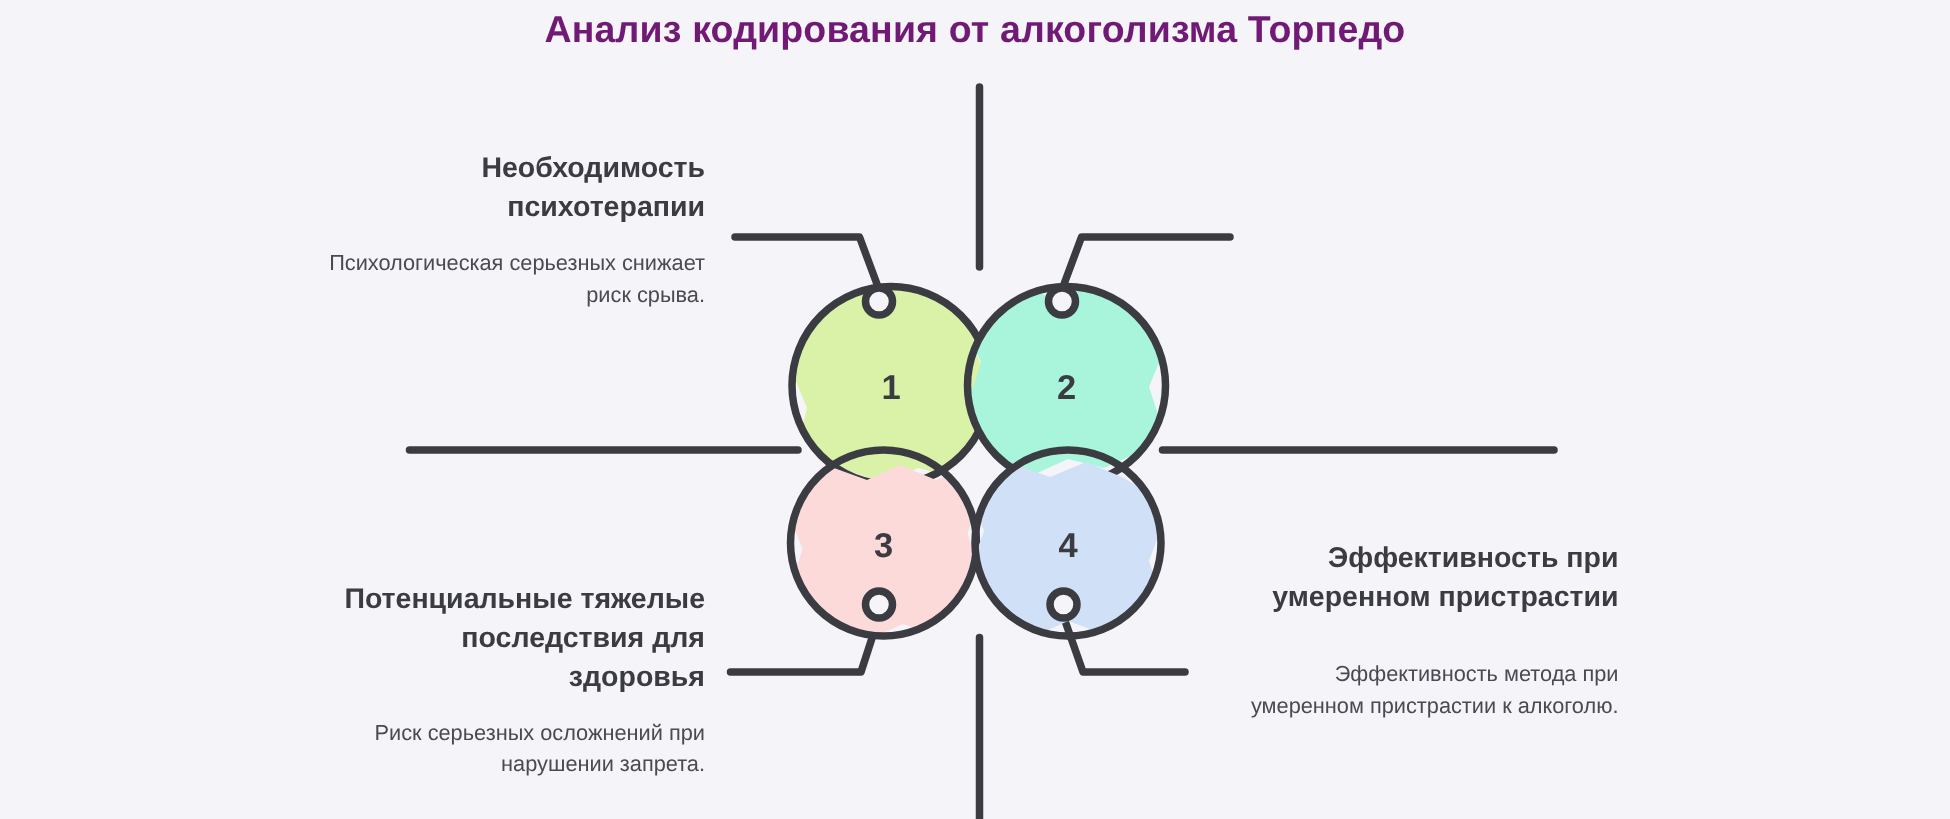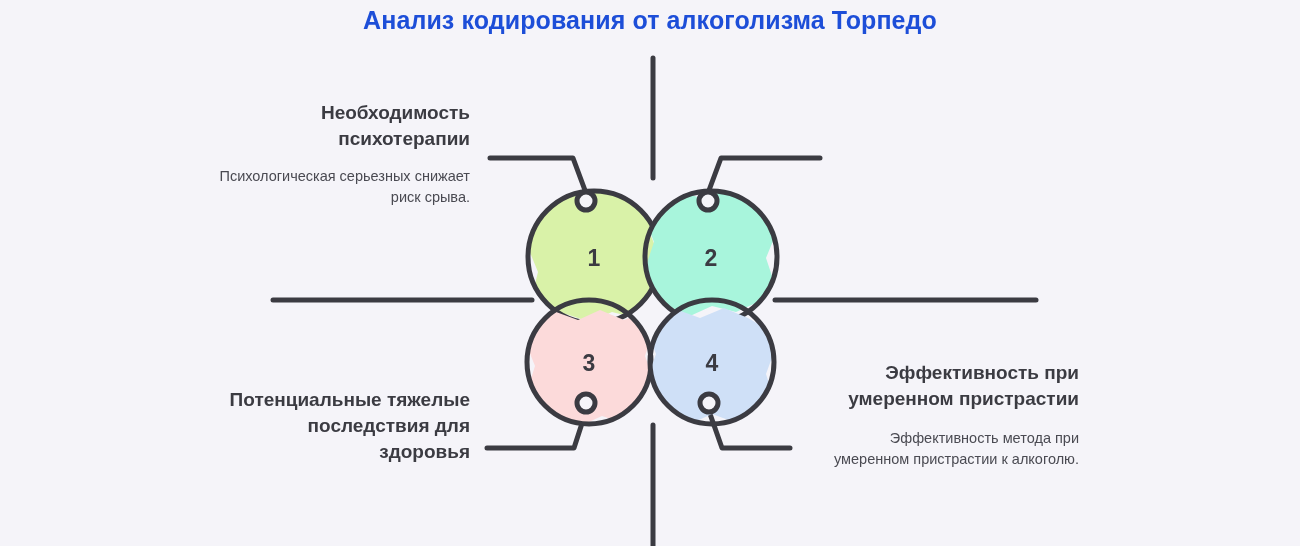--- a/index.html
+++ b/index.html
@@ -20,21 +20,21 @@
     height: 546px;
   }
   .page-title {
     position: absolute;
     left: 0;
     top: 6px;
     width: 1300px;
     text-align: center;
     font-size: 25px;
     font-weight: bold;
-    color: #1d4ed8;
+    color: #701a75;
     letter-spacing: 0.1px;
   }
   svg.diagram {
     position: absolute;
     left: 0;
     top: 0;
     width: 1300px;
     height: 546px;
   }
   .quad {
@@ -86,21 +86,21 @@
     margin-top: 14px;
   }
   
   #quad-4 {
     left: 814px;
     top: 360px;
     width: 265px;
     text-align: right;
   }
   #quad-4 .q-desc {
-    margin-top: 16px;
+    margin-top: 28px;
   }
   .circle-num {
     font-family: "Liberation Sans", sans-serif;
     font-size: 23px;
     font-weight: bold;
     fill: #3b3b42;
   }
 </style>
 </head>
 <body>
@@ -185,20 +185,21 @@
   </svg>
 
   <div class="quad" id="quad-1">
     <p class="q-title">Необходимость психотерапии</p>
     <p class="q-desc">Психологическая серьезных снижает риск срыва.</p>
   </div>
 
 
   <div class="quad" id="quad-3">
     <p class="q-title">Потенциальные тяжелые последствия для здоровья</p>
+    <p class="q-desc">Риск серьезных осложнений при нарушении запрета.</p>
   </div>
 
   <div class="quad" id="quad-4">
     <p class="q-title">Эффективность при умеренном пристрастии</p>
     <p class="q-desc">Эффективность метода при умеренном пристрастии к алкоголю.</p>
   </div>
 
 </div>
 
 </body></html>

